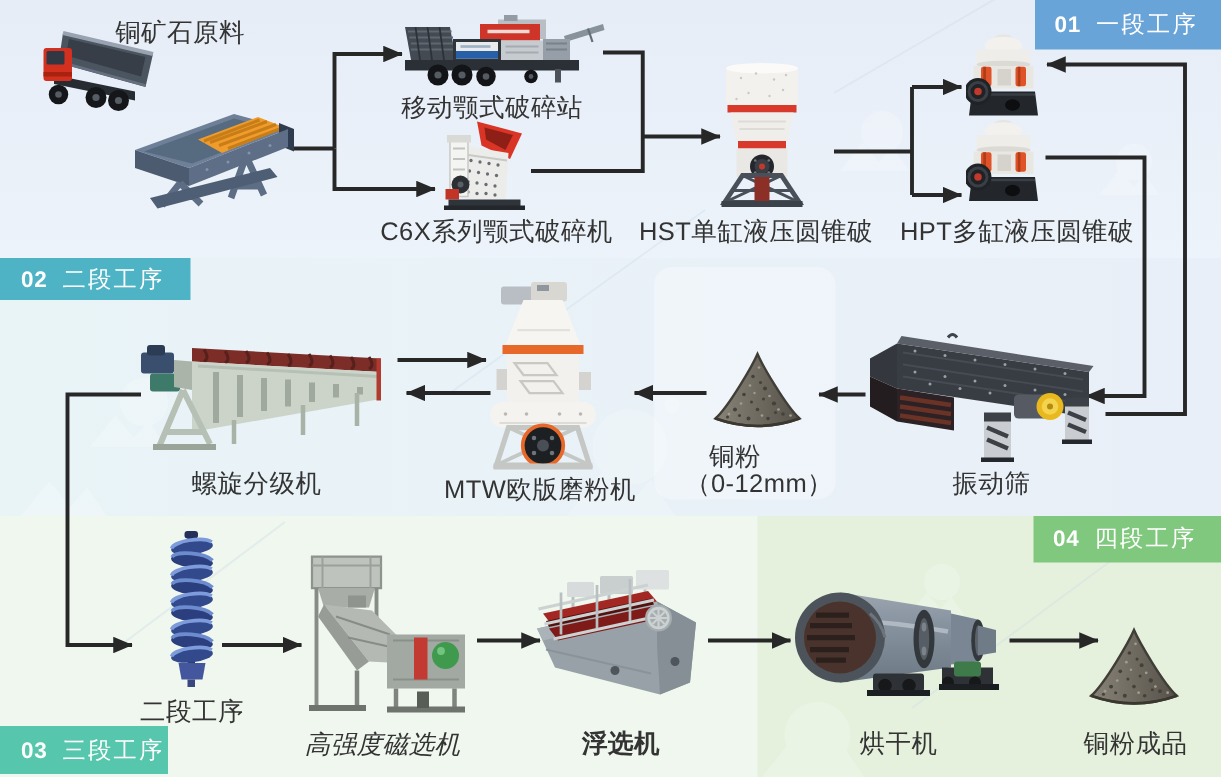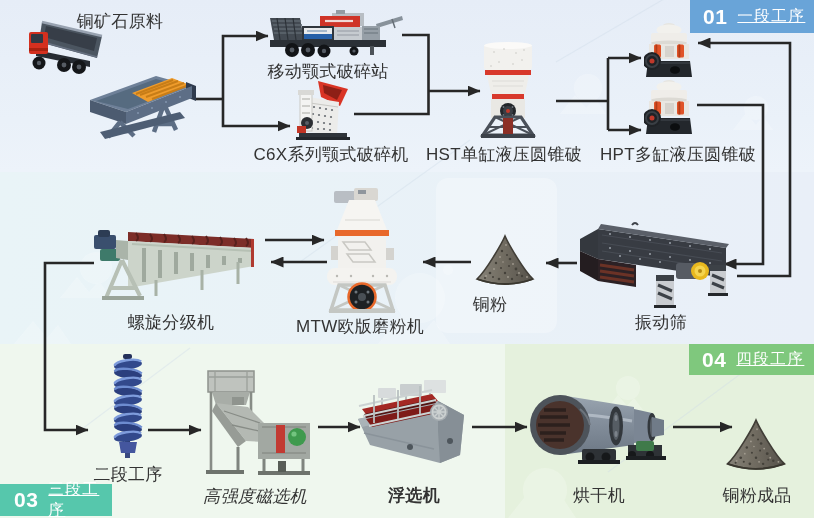--- a/index.html
+++ b/index.html
@@ -5,22 +5,22 @@
   html,body{margin:0;padding:0;}
   body{font-family:"Liberation Sans",sans-serif;}
   #canvas{position:relative;width:814px;height:518px;overflow:hidden;background:#edf4fa;}
   .band{position:absolute;left:0;width:814px;}
   #band-top{top:0;height:172px;background:linear-gradient(180deg,#e6edf7 0%,#eaf1f9 70%,#edf3fa 100%);}
   #band-mid{top:172px;height:172px;background:linear-gradient(90deg,#e9f4f7 0%,#e9eff8 100%);}
   #band-bottom{top:344px;height:174px;background:#eff7ee;}
   #stage4-panel{position:absolute;left:505px;top:344px;width:309px;height:174px;background:#e5f1dd;}
   #powder-card{position:absolute;left:436px;top:178px;width:121px;height:155px;background:rgba(255,255,255,0.28);border-radius:12px;}
   .badge{position:absolute;display:flex;align-items:center;color:#fff;}
-  .badge .num{font-weight:bold;font-size:21px;letter-spacing:0.5px;}
-  .badge .lbl{font-size:15.5px;margin-left:10px;letter-spacing:1.5px;font-weight:500;text-decoration:underline;}
+  .badge .num{font-weight:bold;font-size:15px;letter-spacing:0.5px;}
+  .badge .lbl{font-size:15.5px;margin-left:10px;letter-spacing:1.5px;font-weight:500;}
   #badge-1{left:690px;top:0;width:124px;height:33px;background:#69a4d8;padding-left:13px;box-sizing:border-box;}
   #badge-2{left:0;top:172px;width:127px;height:28px;background:#4db3c5;padding-left:14px;box-sizing:border-box;}
   #badge-3{left:0;top:484px;width:112px;height:32px;background:#56c7ac;padding-left:14px;box-sizing:border-box;}
   #badge-4{left:689px;top:344px;width:147px;height:31px;background:#7fc87d;padding-left:13px;box-sizing:border-box;}
   .mlabel{position:absolute;font-size:17px;font-weight:500;color:#333;letter-spacing:0.3px;white-space:nowrap;transform:translateX(-50%);}
   .machine{position:absolute;}
   svg{display:block;}
   #arrows{position:absolute;left:0;top:0;}
   #watermarks{position:absolute;left:0;top:0;}
 </style>
@@ -86,20 +86,24 @@
       <path d="M148 430 H201" marker-end="url(#ah)"></path>
       <path d="M318 427 H360" marker-end="url(#ah)"></path>
       <path d="M472 427 H527" marker-end="url(#ah)"></path>
       <path d="M673 427 H732" marker-end="url(#ah)"></path>
     </g>
   </svg>
 
   <div class="badge" id="badge-1">
     <span class="num">01</span>
     <span class="lbl">一段工序</span>
+  </div>
+  <div class="badge" id="badge-2">
+    <span class="num">02</span>
+    <span class="lbl">二段工序</span>
   </div>
   <div class="badge" id="badge-3">
     <span class="num">03</span>
     <span class="lbl">三段工序</span>
   </div>
   <div class="badge" id="badge-4">
     <span class="num">04</span>
     <span class="lbl">四段工序</span>
   </div>
 
@@ -574,20 +578,21 @@
   </div>
 
   <div class="mlabel" style="left:120px;top:10px;">铜矿石原料</div>
   <div class="mlabel" style="left:328px;top:60px;">移动颚式破碎站</div>
   <div class="mlabel" style="left:331px;top:143px;">C6X系列颚式破碎机</div>
   <div class="mlabel" style="left:504px;top:143px;">HST单缸液压圆锥破</div>
   <div class="mlabel" style="left:678px;top:143px;">HPT多缸液压圆锥破</div>
   <div class="mlabel" style="left:171px;top:311px;">螺旋分级机</div>
   <div class="mlabel" style="left:360px;top:315px;">MTW欧版磨粉机</div>
   <div class="mlabel" style="left:490px;top:293px;">铜粉</div>
+  <div class="mlabel" style="left:506px;top:311px;">（0-12mm）</div>
   <div class="mlabel" style="left:661px;top:311px;">振动筛</div>
   <div class="mlabel" style="left:128px;top:463px;">二段工序</div>
   <div class="mlabel" style="left:255px;top:485px;font-style:italic;">高强度磁选机</div>
   <div class="mlabel" style="left:414px;top:484px;font-weight:bold;">浮选机</div>
   <div class="mlabel" style="left:599px;top:484px;">烘干机</div>
   <div class="mlabel" style="left:757px;top:484px;">铜粉成品</div>
 
 </div>
 
 </body></html>

